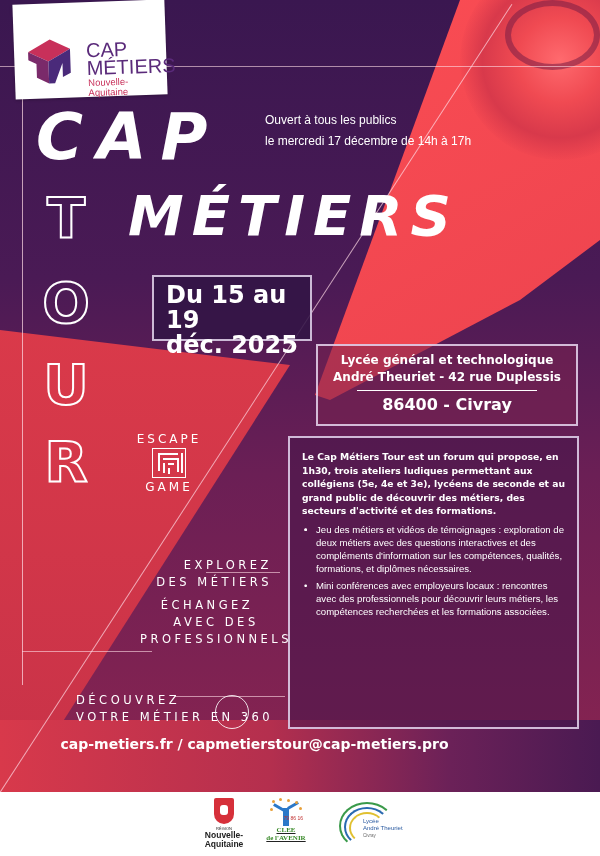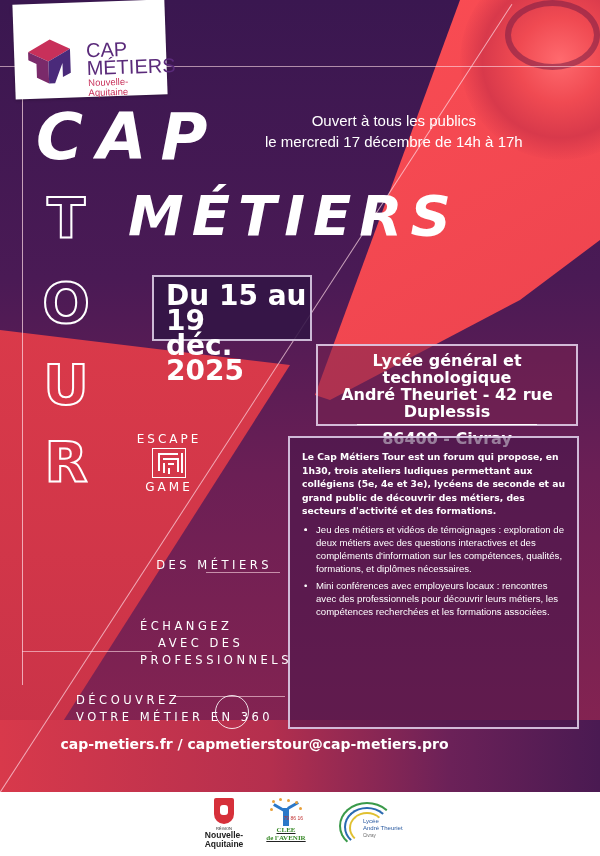--- a/index.html
+++ b/index.html
@@ -47,46 +47,46 @@
     position: absolute; left: 72px; color: #5a2a7a; font-family: "Liberation Sans", sans-serif;
     font-size: 20px; line-height: 20px; letter-spacing: 0px;
   }
   .logo-cap { top: 38px; }
   .logo-metiers { top: 56px; }
   .logo-region {
     position: absolute; left: 73px; top: 76px; color: #c8305a; font-size: 9.5px; line-height: 10px;
   }
 
   .open-info {
-    position: absolute; left: 265px; top: 110px; font-size: 15px; line-height: 21px; color: #ffffff; text-align: center;
+    position: absolute; left: 265px; top: 110px; font-size: 12px; line-height: 21px; color: #ffffff;
   }
 
   .title-cap {
     position: absolute; left: 36px; top: 101px; font-family: "DejaVu Sans", sans-serif; font-weight: bold;
     font-style: oblique; font-size: 64px; letter-spacing: 14px; line-height: 72px; color: #ffffff;
   }
   .title-metiers {
     position: absolute; left: 128px; top: 180px; font-family: "DejaVu Sans", sans-serif; font-weight: bold;
     font-style: oblique; font-size: 56px; letter-spacing: 8px; line-height: 72px; color: #ffffff;
   }
   .tour-letter {
     position: absolute; left: 40px; width: 52px; text-align: center;
     font-family: "DejaVu Sans", sans-serif; font-weight: bold; font-size: 56px; line-height: 60px;
     color: transparent; -webkit-text-stroke: 2px #ffffff;
   }
 
   .box {
     position: absolute; border: 2px solid rgba(230,215,240,0.85);
   }
   .date-box { left: 152px; top: 275px; width: 160px; height: 66px; background: rgba(50,20,70,0.88); }
-  .date-box .line { display: block; font-family: "DejaVu Sans", sans-serif; font-weight: bold; font-size: 28px; line-height: 25px; padding-left: 12px; }
+  .date-box .line { display: block; font-family: "DejaVu Sans", sans-serif; font-weight: bold; font-size: 24px; line-height: 25px; padding-left: 12px; }
   .date-box .l1 { margin-top: 6px; }
 
   .loc-box { left: 316px; top: 344px; width: 262px; height: 82px; background: rgba(120,35,80,0.55); text-align: center; }
-  .loc-box .l { font-family: "DejaVu Sans", sans-serif; font-weight: bold; font-size: 16px; line-height: 17px; display: block; }
+  .loc-box .l { font-family: "DejaVu Sans", sans-serif; font-weight: bold; font-size: 12px; line-height: 17px; display: block; }
   .loc-box .l1 { margin-top: 6px; }
   .loc-box .sep { width: 180px; height: 1px; background: #ffffff; margin: 4px auto 4px auto; }
   .loc-box .city { font-family: "DejaVu Sans", sans-serif; font-weight: bold; font-size: 16px; line-height: 20px; display: block; }
 
   .desc-box { left: 288px; top: 436px; width: 291px; height: 293px; background: rgba(70,22,75,0.55); padding: 12px 12px 0 12px; }
   .desc-intro { font-family: "DejaVu Sans", sans-serif; font-size: 9.2px; line-height: 13.5px; font-weight: bold; }
   .desc-list { list-style: none; margin-top: 5px; }
   .desc-list li { position: relative; padding-left: 14px; font-size: 9.6px; line-height: 13.3px; margin-bottom: 3px; font-family: "Liberation Sans", sans-serif; }
   .desc-list li .bullet { position: absolute; left: 2px; top: 0; }
 
@@ -190,25 +190,26 @@
       <i style="left:24px; top:9px; width:1.5px; height:14px;"></i>
       <i style="left:10px; top:14px; width:1.5px; height:10px;"></i>
       <i style="left:15px; top:14px; width:6px; height:1.5px;"></i>
       <i style="left:15px; top:19px; width:1.5px; height:6px;"></i>
       <i style="left:28px; top:4px; width:1.5px; height:20px;"></i>
     </div>
     <span class="bottom">GAME</span>
   </div>
 
   <div class="feature" style="left:150px; top:557px; width:122px;">
+    <div>EXPLOREZ</div>
     <div>DES  MÉTIERS</div>
   </div>
   <div class="hline" style="left:206px; top:572px; width:74px;"></div>
 
-  <div class="feature" style="left:140px; top:618px; width:134px; text-align:left;">
+  <div class="feature" style="left:140px; top:597px; width:134px; text-align:center;">
     <div>ÉCHANGEZ</div>
     <div style="padding-left:18px;">AVEC DES</div>
     <div>PROFESSIONNELS</div>
   </div>
 
   <div class="feature" style="left:76px; top:692px; width:200px; text-align:left;">
     <div>DÉCOUVREZ</div>
     <div>VOTRE MÉTIER EN 360</div>
   </div>
   <div class="circle360"></div>

